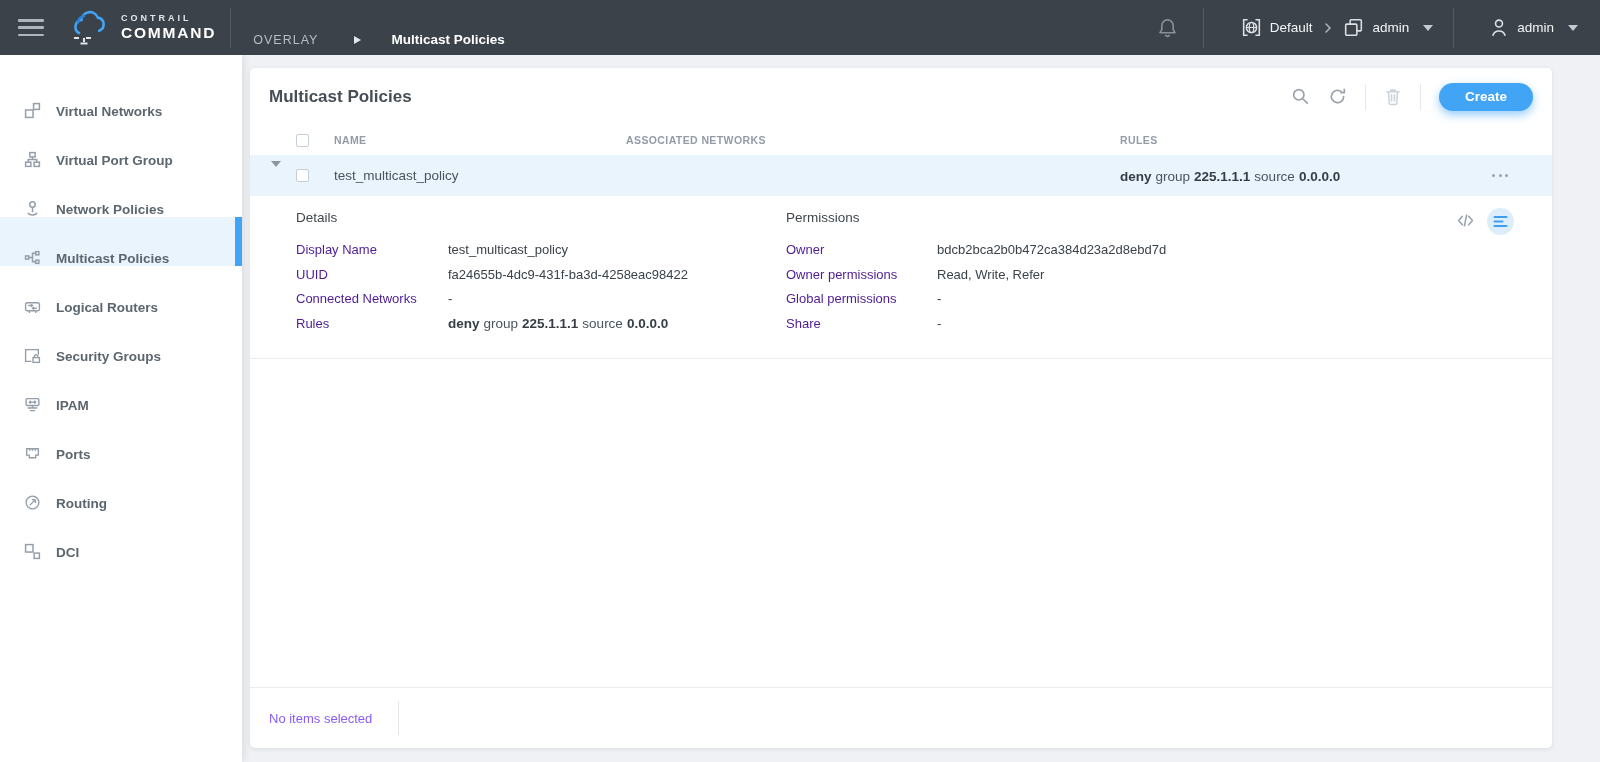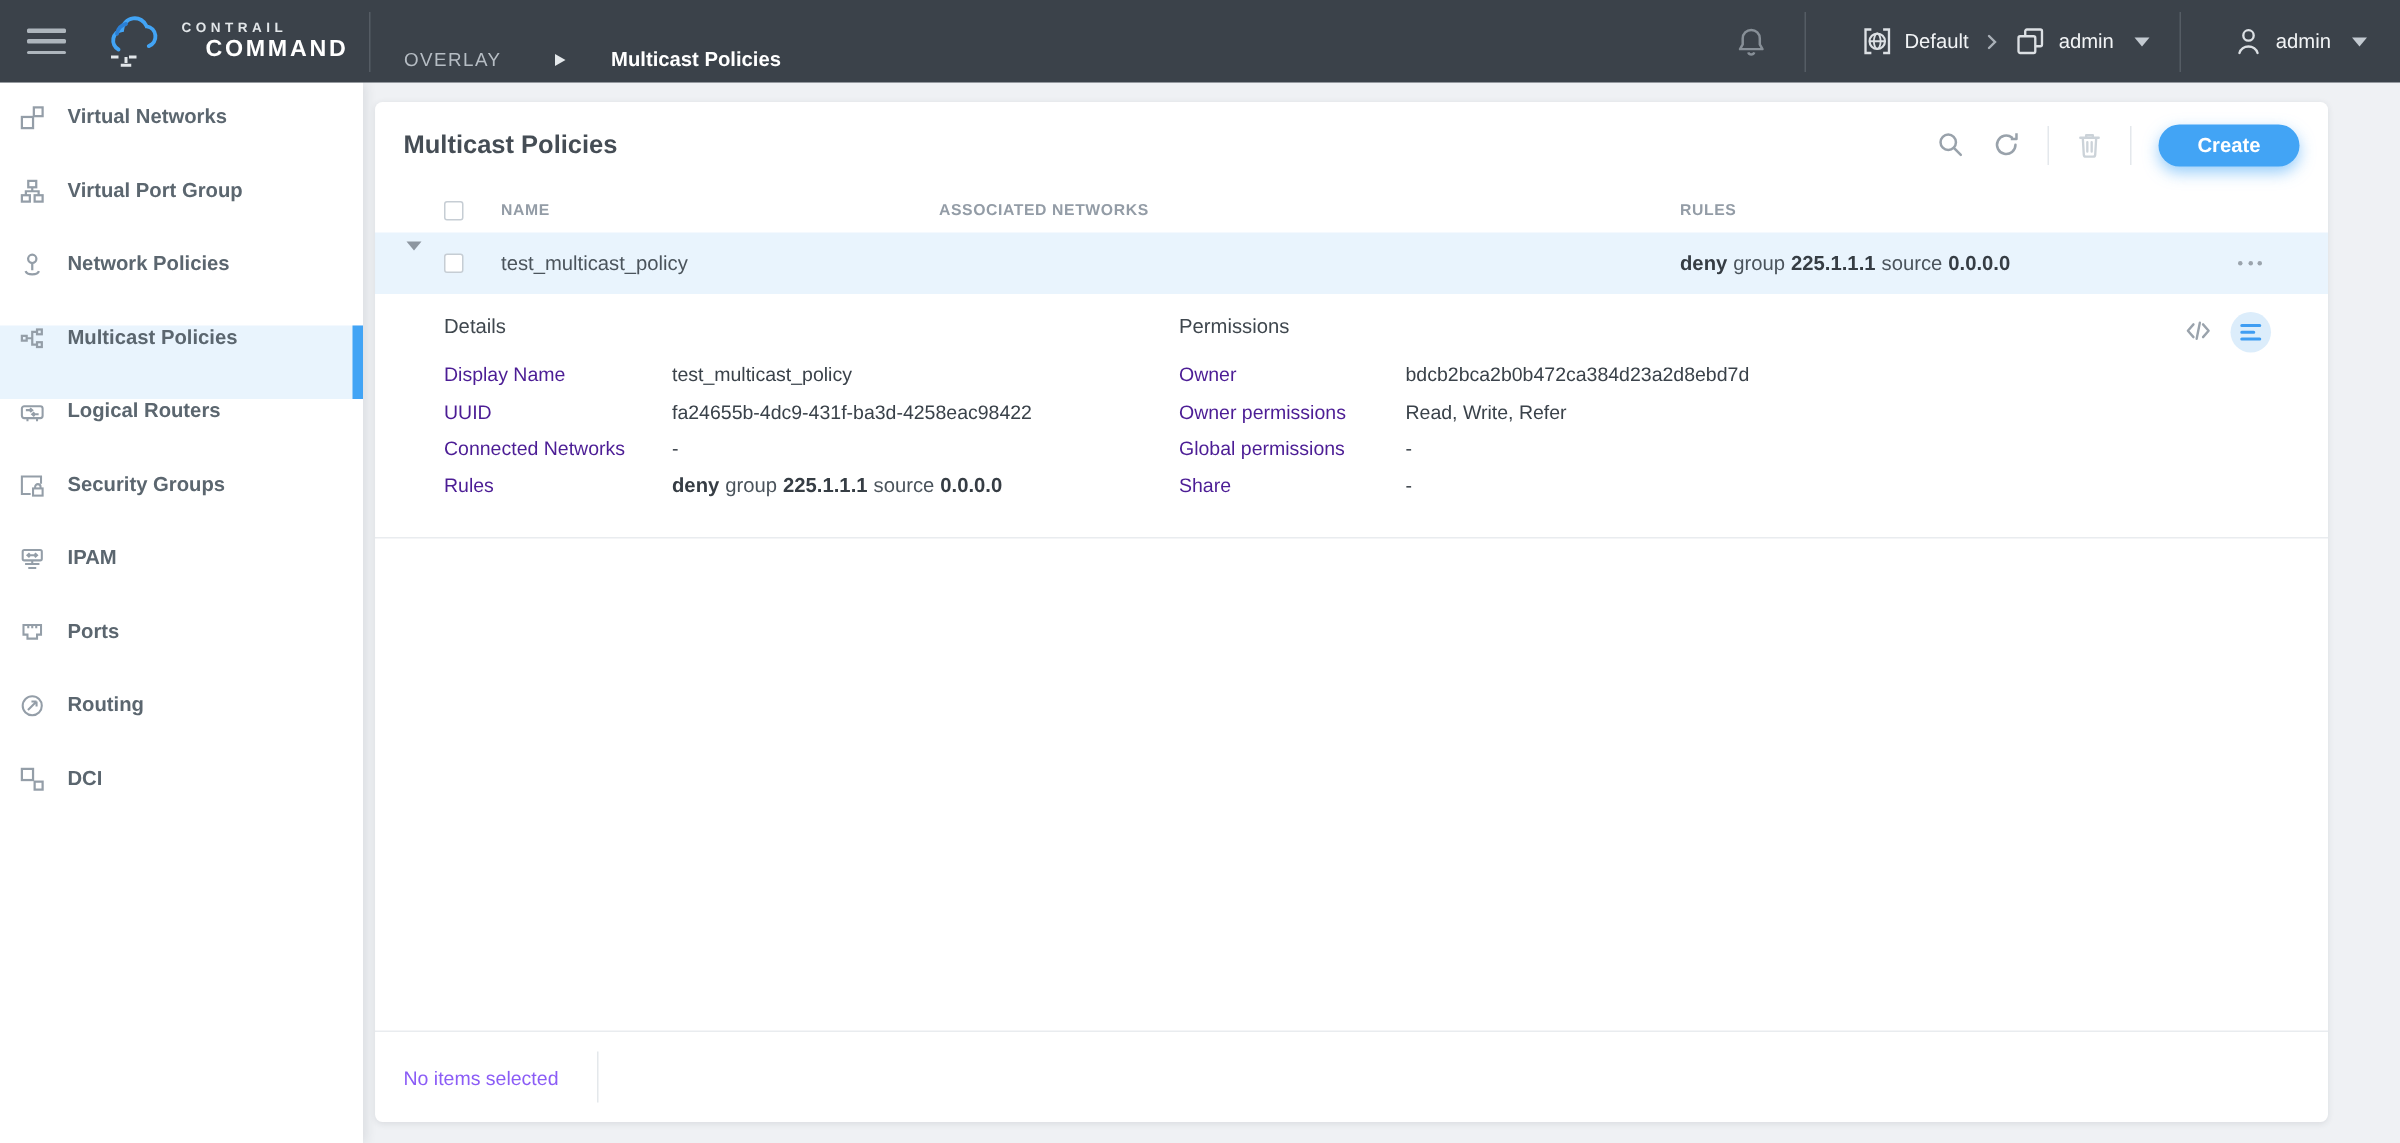--- a/index.html
+++ b/index.html
@@ -8,39 +8,39 @@
 
   
   .topbar { position:absolute; top:0; left:0; width:1600px; height:55px;
     background:#3b424a; display:flex; align-items:center; color:#fff; z-index:30; }
   .hamburger { width:26px; height:17px; margin-left:18px; display:flex;
     flex-direction:column; justify-content:space-between; cursor:pointer; }
   .hamburger span { display:block; height:2.5px; background:#aeb6bd; border-radius:1px; }
   .logo { display:flex; align-items:center; margin-left:22px; }
   .brand-text { margin-left:9px; line-height:1.1; }
   .brand-line1 { font-size:9px; letter-spacing:3px; color:#e2e6e9; font-weight:600; }
-  .brand-line2 { font-size:15.5px; letter-spacing:1.8px; color:#ffffff; font-weight:700;margin-left:16px; }
+  .brand-line2 { font-size:15.5px; letter-spacing:1.8px; color:#ffffff; font-weight:700; }
   .tb-divider { width:1px; height:40px; background:#555c64; margin:0 0 0 14px; }
   .breadcrumb { display:flex; align-items:center; margin-left:22px;margin-top:24px; }
   .bc-section { font-size:12.5px; letter-spacing:1px; color:#b6bdc4; }
   .bc-arrow { width:0; height:0; border-left:7px solid #e4e8eb;
     border-top:4.5px solid transparent; border-bottom:4.5px solid transparent; margin:0 30px 0 36px; }
   .bc-page { font-size:13.5px; font-weight:700; color:#ffffff; }
   .topbar-right { margin-left:auto; display:flex; align-items:center; padding-right:22px; }
   .tb-group { display:flex; align-items:center; cursor:pointer;padding-left:16px; }
   .tb-label { font-size:13.5px; color:#f2f4f6; margin:0 10px 0 9px; }
   .caret-down { width:0; height:0; border-left:5px solid transparent;
     border-right:5px solid transparent; border-top:6px solid #c3cad1; margin-left:4px; }
   .tb-chev { margin:0 14px; }
 
   
   .sidebar { position:absolute; top:55px; left:0; width:242px; bottom:0;
     background:#ffffff; box-shadow:2px 0 7px rgba(40,50,60,.10); z-index:20; padding-top:15px; }
-  .nav-item { position:relative; height:49px; display:flex; align-items:flex-start;
-    padding-left:13px; cursor:pointer; }
+  .nav-item { position:relative; height:49px; display:flex; align-items:flex-end;
+    padding-left:24px; cursor:pointer; }
   .nav-item .nav-icon { width:17px; height:17px; flex:0 0 17px; display:flex;
     align-items:center; justify-content:center; }
   .nav-item .nav-label { margin-left:15px; font-size:13.5px; font-weight:700; color:#5b666f; }
   .nav-item.selected { background:#e9f4fd; }
   .nav-item.selected::after { content:""; position:absolute; right:0; top:0; bottom:0;
     width:7px; background:#42a4f5; }
 
   
   .main-bg { position:absolute; top:55px; left:242px; right:0; bottom:0; background:#eff1f4; }
   .card { position:absolute; top:13px; left:8px; width:1302px; height:680px;

